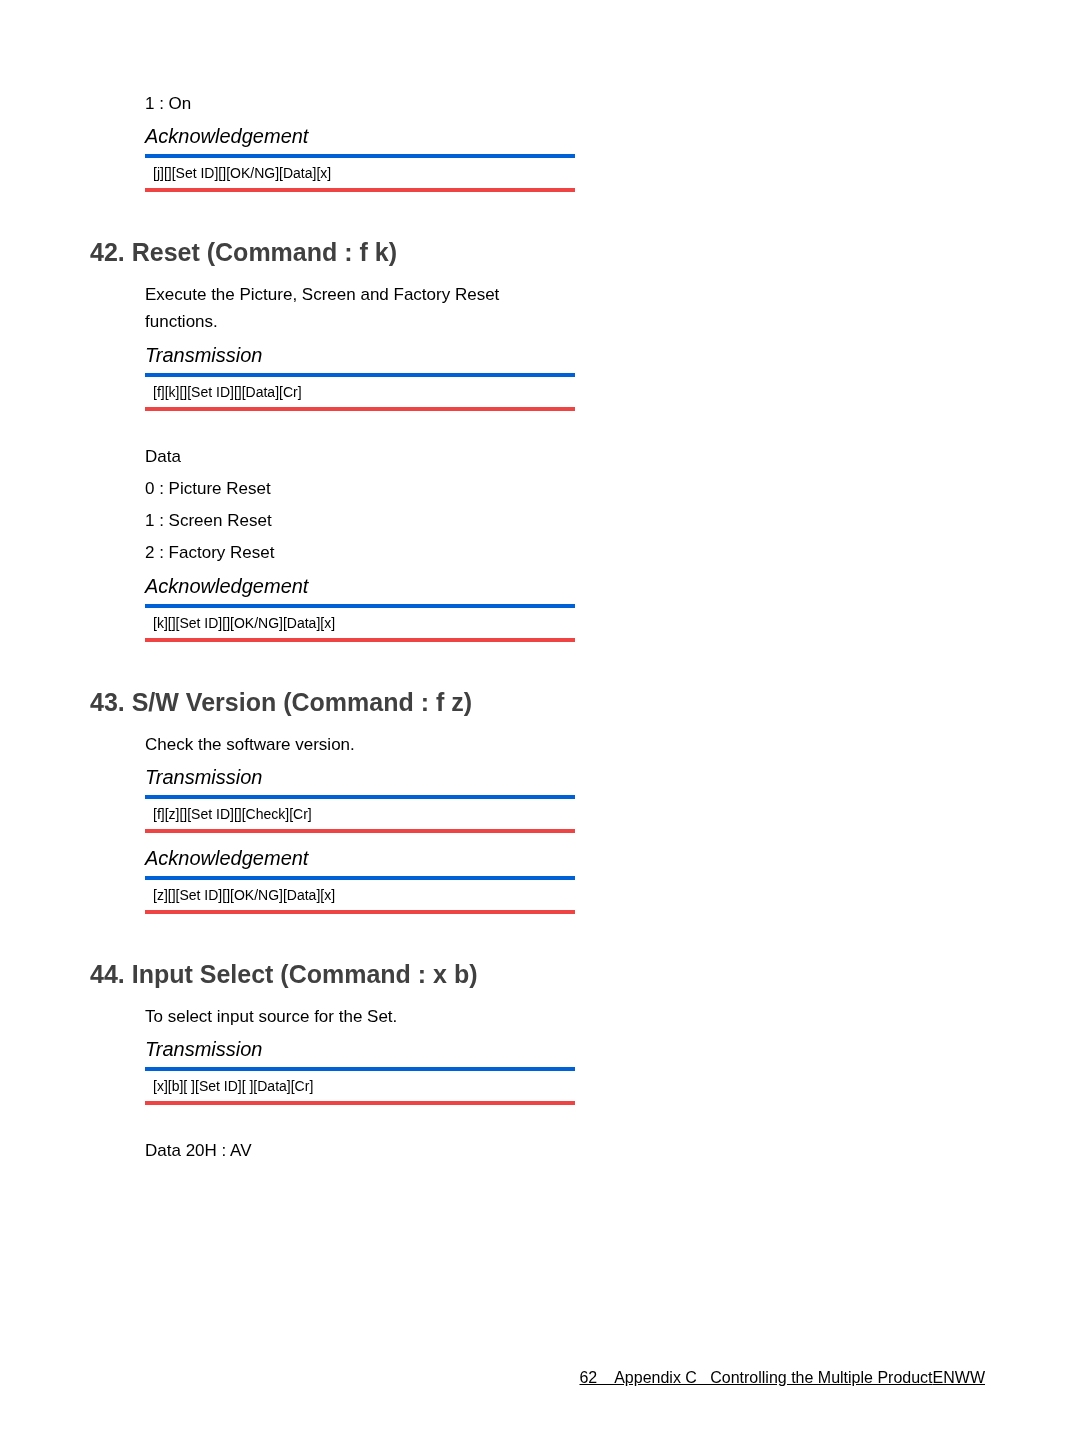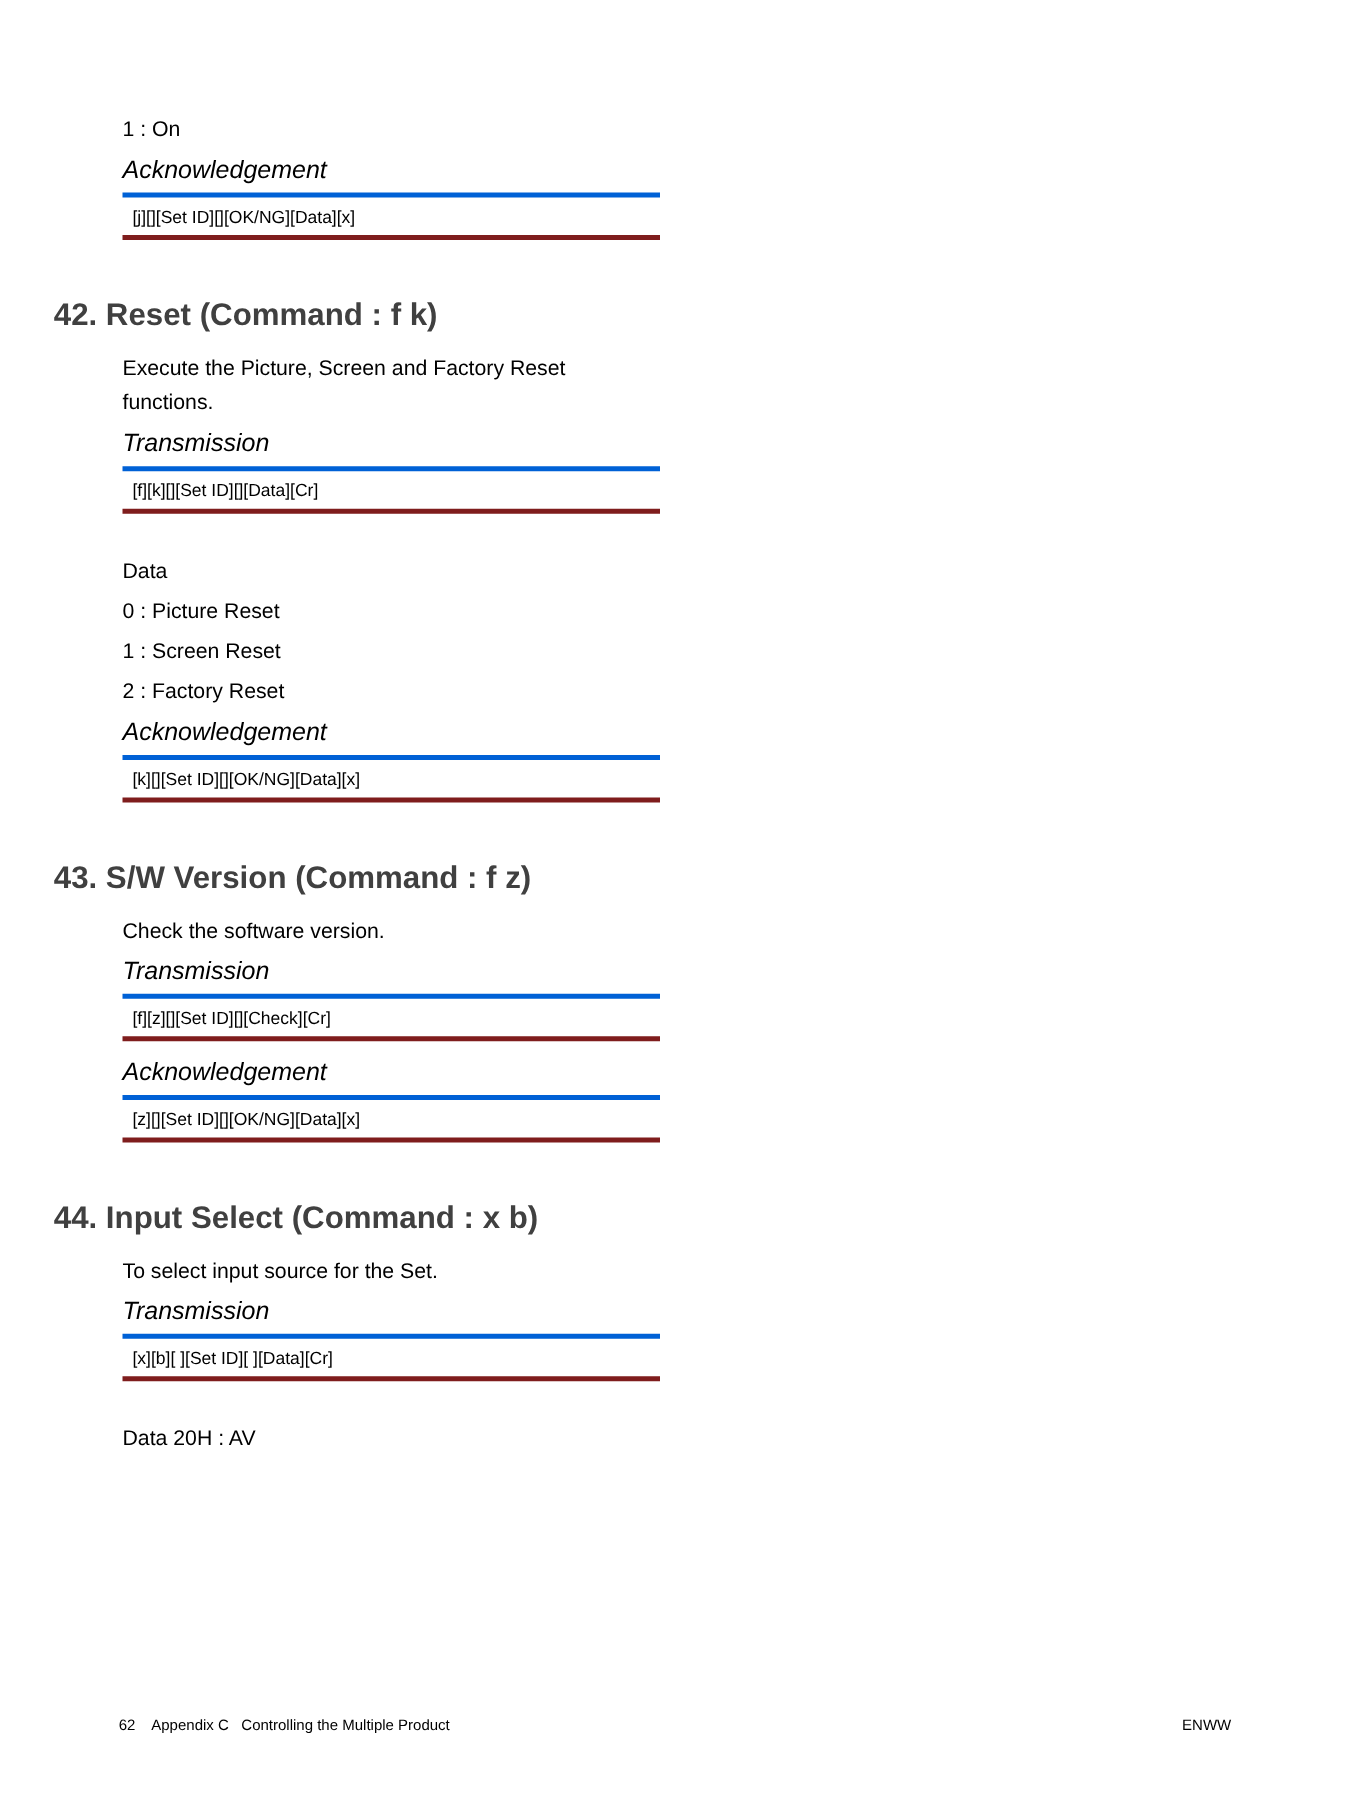--- a/index.html
+++ b/index.html
@@ -6,60 +6,61 @@
     font-family: Arial, Helvetica, sans-serif;
     background: #ffffff;
     margin: 0;
     padding: 0;
     width: 1080px;
     height: 1437px;
     position: relative;
     color: #000;
   }
   .page {
-    padding: 90px 95px 50px 43px;
+    padding: 90px 95px 50px 90px;
     box-sizing: border-box;
     height: 100%;
     position: relative;
   }
   .indent {
     margin-left: 55px;
     width: 430px;
   }
   .body-text {
     font-size: 17px;
     line-height: 1.6;
     margin: 0 0 8px 0;
   }
   .italic-label {
     font-style: italic;
     font-size: 20px;
     margin: 6px 0 4px 0;
   }
   .code-box {
     border-top: 4px solid #0061d6;
-    border-bottom: 4px solid #7f1d1d;
+    border-bottom: 4px solid #ef4444;
     padding: 7px 8px;
     font-size: 14px;
     margin: 6px 0 14px 0;
   }
   .section-heading {
     color: #404040;
     font-weight: bold;
     font-size: 25px;
     margin: 46px 0 14px 0;
   }
   .footer {
     position: absolute;
     left: 95px;
     right: 95px;
     bottom: 50px;
-    font-size: 12px;
+    font-size: 16px;
     display: flex;
-    justify-content: space-between;
+    justify-content: flex-end;
+    text-decoration: underline;
   }
   .data-list {
     margin-top: 36px;
   }
   .data-list p {
     margin: 0 0 12px 0;
     font-size: 17px;
   }
 </style>
 </head>

